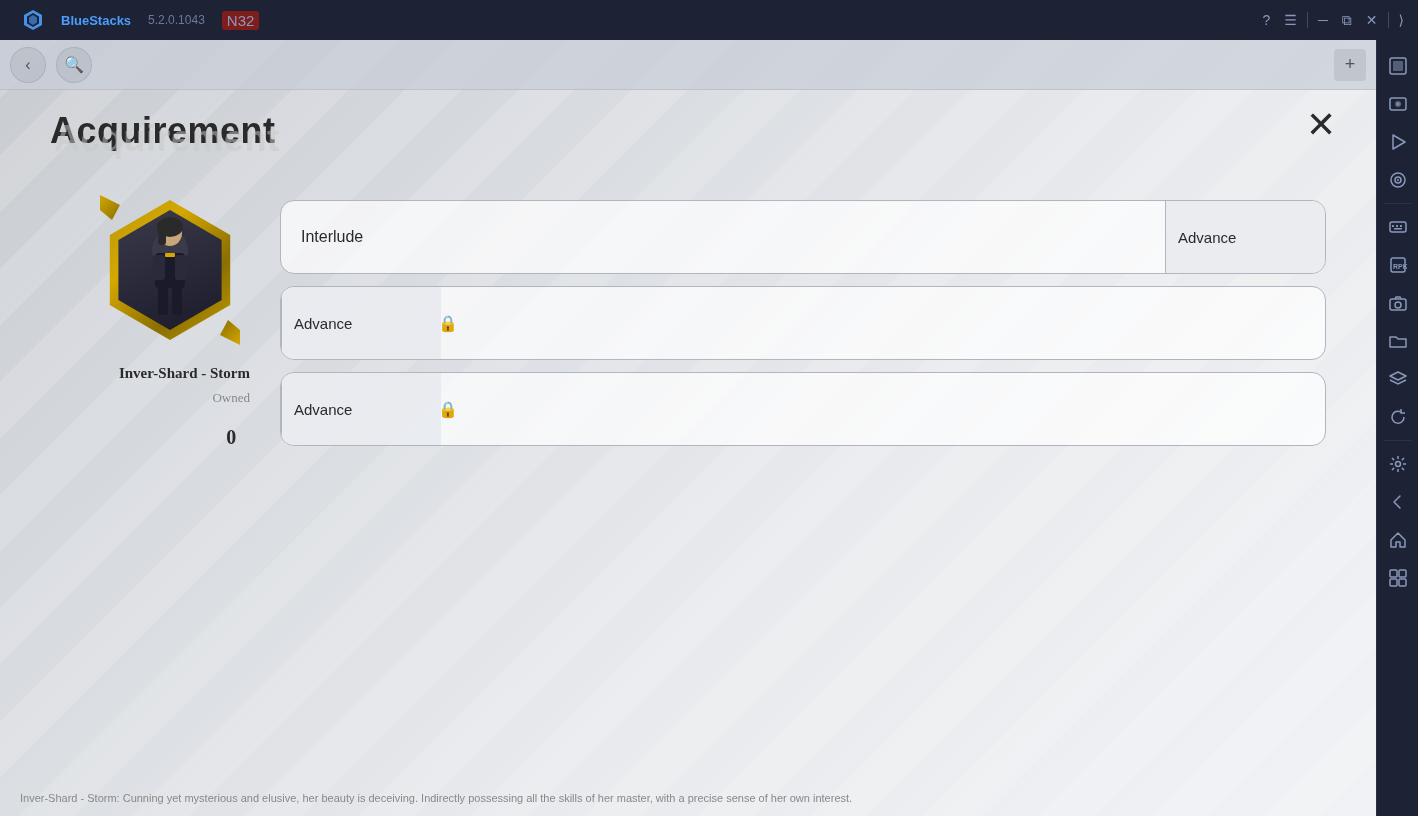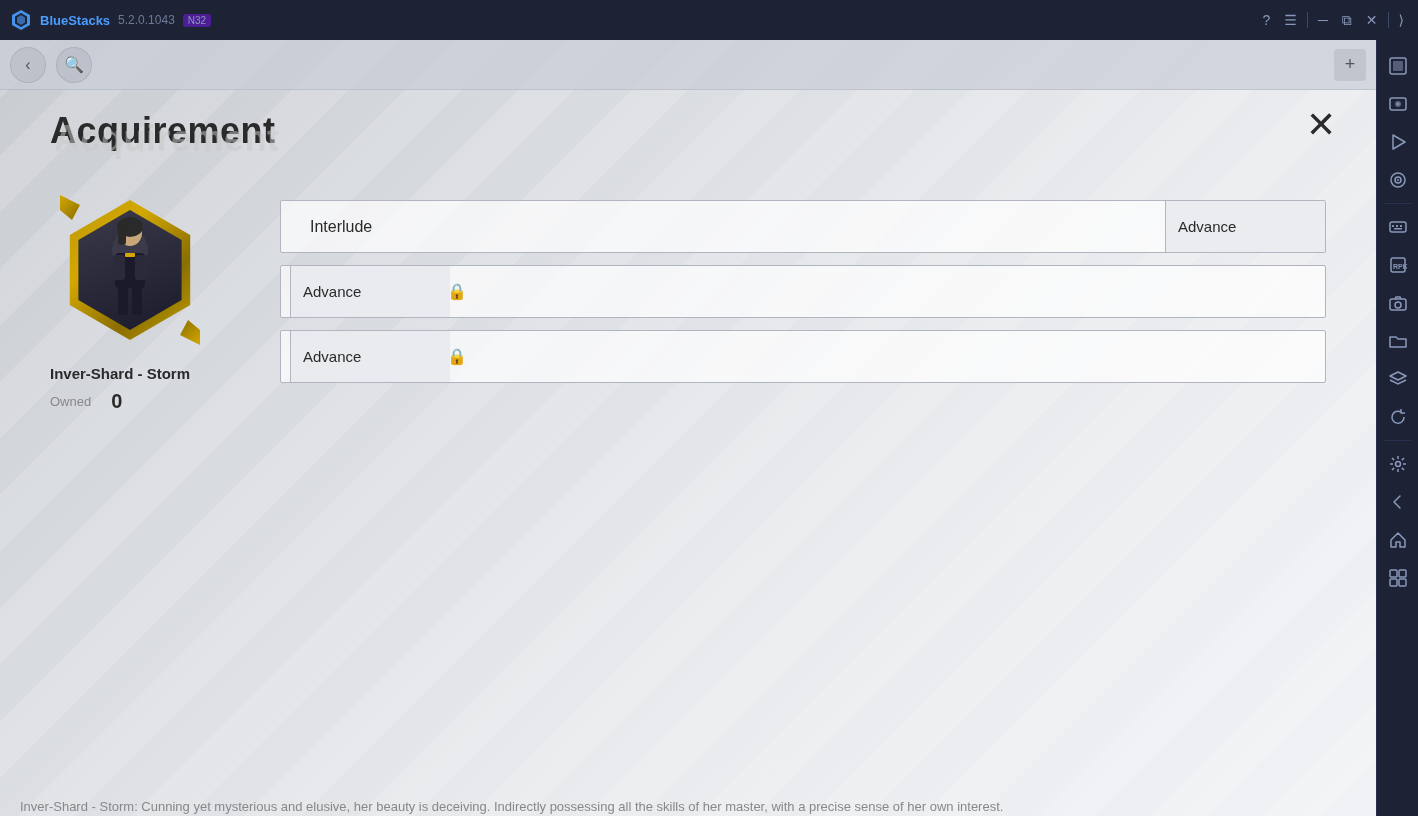--- a/index.html
+++ b/index.html
@@ -10,42 +10,42 @@
       font-family: 'Segoe UI', Arial, sans-serif;
       background: #1a1a2e;
     }
 
     
     .title-bar {
       height: 40px;
       background: #1e2235;
       display: flex;
       align-items: center;
-      padding: 0 10px;
-      gap: 8px;
+      padding: 0 22px;
+      gap: 17px;
       position: relative;
     }
     .title-bar-logo {
       width: 22px;
       height: 22px;
     }
     .title-bar-brand {
       color: #4a9eff;
       font-size: 13px;
       font-weight: 600;
     }
     .title-bar-version {
       color: #6b7a99;
       font-size: 12px;
       text-align: center;
     }
     .title-bar-badge {
-      background: #4c1d95;
+      background: #7f1d1d;
       color: #8899bb;
-      font-size: 10px;
+      font-size: 15px;
       padding: 1px 5px;
       border-radius: 3px;
       text-align: center;
     }
     .title-bar-controls {
       position: absolute;
       right: 10px;
       display: flex;
       gap: 6px;
       align-items: center;
@@ -163,22 +163,23 @@
     .content-row {
       display: flex;
       gap: 30px;
       margin-top: 30px;
     }
 
     
     .character-card {
       display: flex;
       flex-direction: column;
-      align-items: flex-start;
+      align-items: flex-end;
       min-width: 200px;
+      font-family: Liberation Serif, serif;
     }
     .character-hexagon {
       width: 160px;
       height: 160px;
       position: relative;
       display: flex;
       align-items: center;
       justify-content: center;
       margin-bottom: 15px;
     }
@@ -228,20 +229,21 @@
       font-weight: 600;
       color: #2a2a2a;
       margin-bottom: 8px;
     }
     .char-owned-row {
       display: flex;
       align-items: center;
       gap: 20px;
       color: #666;
       font-size: 13px;
+      flex-direction: column;
     }
     .char-owned-label {
       color: #888;
       font-size: 13px;
     }
     .char-owned-value {
       font-size: 20px;
       font-weight: 700;
       color: #2a2a2a;
     }
@@ -250,26 +252,25 @@
     .entries-list {
       flex: 1;
       display: flex;
       flex-direction: column;
       gap: 12px;
       padding-top: 10px;
     }
 
     .entry-row {
       display: flex;
-      height: 53px;
+      height: 74px;
       border: 1.5px solid #b0b5c0;
-      border-radius: 2px;
+      border-radius: 14px;
       overflow: hidden;
       background: rgba(255,255,255,0.7);
-      padding-left: 9px;
     }
     .entry-label {
       flex: 1;
       display: flex;
       align-items: center;
       padding: 0 20px;
       font-size: 16px;
       color: #2a2a2a;
       font-weight: 400;
     }
@@ -290,25 +291,25 @@
       font-weight: 400;
     }
     .entry-lock {
       font-size: 16px;
       color: #2a2a2a;
     }
 
     
     .bottom-text {
       position: absolute;
-      bottom: 0;
+      bottom: 10px;
       left: 20px;
       right: 80px;
       color: #888;
-      font-size: 13px;
+      font-size: 11px;
       line-height: 1.4;
     }
 
     
     .close-btn {
       position: absolute;
       top: 60px;
       right: 30px;
       width: 50px;
       height: 50px;

